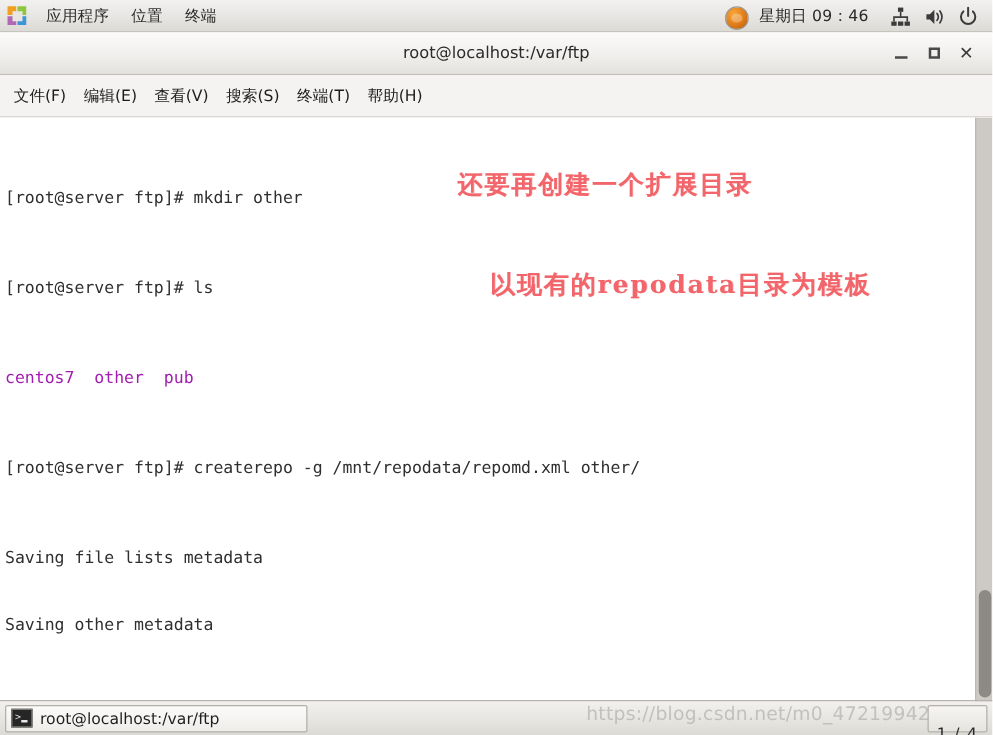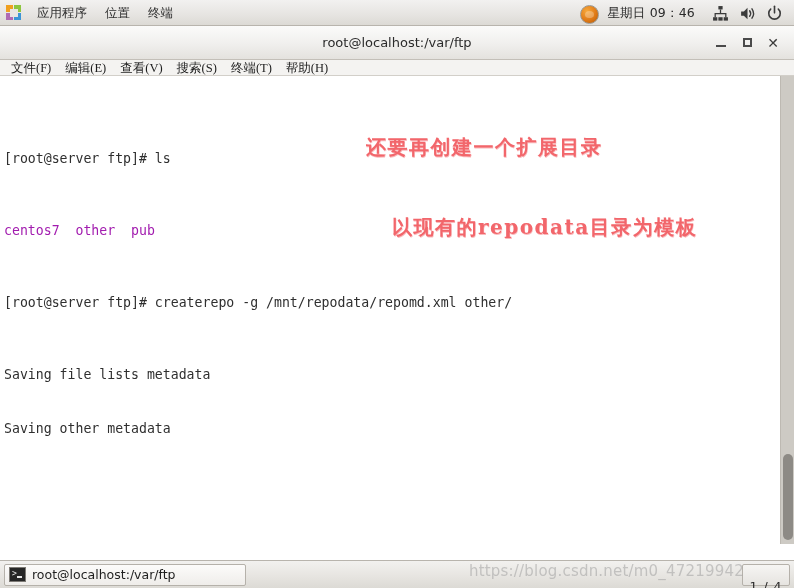--- a/index.html
+++ b/index.html
@@ -154,28 +154,27 @@
     box-sizing: border-box;
   }
   .win-btn .glyph-close {
     font-size: 14px;
     line-height: 14px;
     color: #3a3a3a;
     font-weight: bold;
   }
 
   .menubar {
-    height: 16px;
+    height: 34px;
     background: #f4f3f1;
     border-bottom: 1px solid #d2cfc9;
     display: flex;
     align-items: center;
     padding-left: 4px;
     box-sizing: border-box;
-    font-family: Liberation Serif, serif;
   }
   .menubar .menu-item {
     font-size: 12.5px;
     color: #1d1d1d;
     padding: 0 7px;
     line-height: 26px;
     height: 26px;
     white-space: nowrap;
     cursor: default;
   }
@@ -387,20 +386,21 @@
       <span class="menu-item">编辑(E)</span>
       <span class="menu-item">查看(V)</span>
       <span class="menu-item">搜索(S)</span>
       <span class="menu-item">终端(T)</span>
       <span class="menu-item">帮助(H)</span>
     </div>
 
     <div class="term-area">
       <div class="term-text">
 
+        <div class="term-line"><span>[root@server ftp]# </span><span>mkdir other</span></div>
 
         <div class="term-line"><span>[root@server ftp]# </span><span>ls</span></div>
 
         <div class="term-line"><span class="dir-blue">centos7  other  pub</span></div>
 
         <div class="term-line"><span>[root@server ftp]# </span><span>createrepo -g /mnt/repodata/repomd.xml other/</span></div>
 
         <div class="term-line"><span>Saving file lists metadata</span></div>
         <div class="term-line"><span>Saving other metadata</span></div>
         

